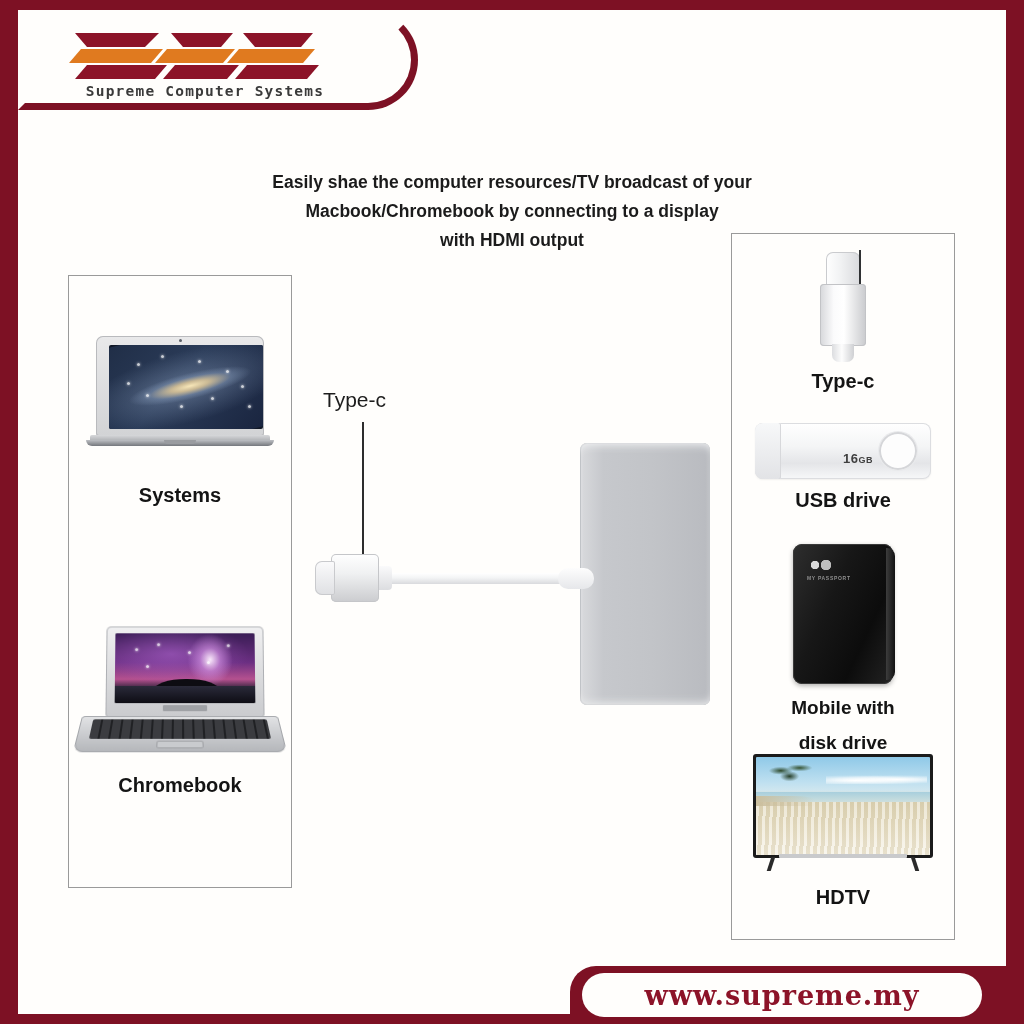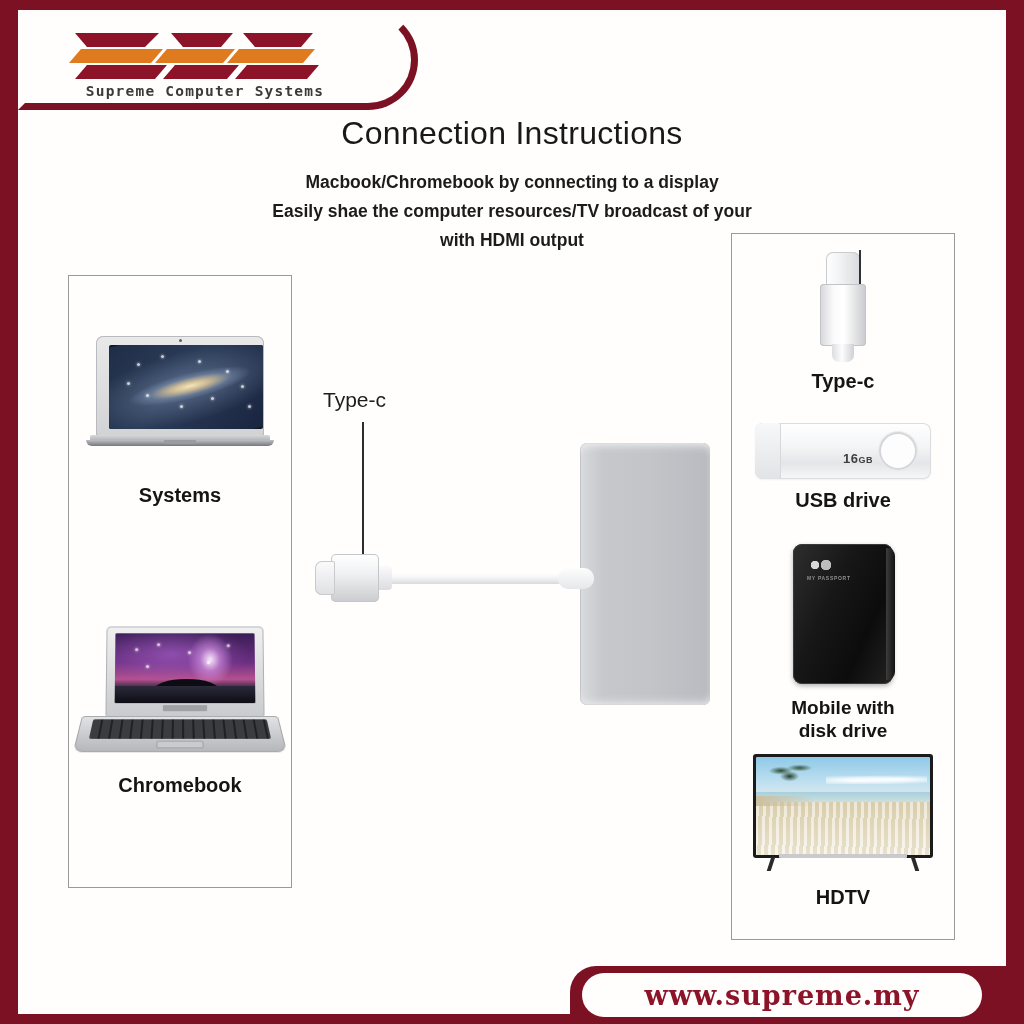--- a/index.html
+++ b/index.html
@@ -365,24 +365,23 @@
             <path d="M112 42 H176 L164 56 H100 Z" fill="#8c1328"></path>
             <path d="M180 10 H250 L238 24 H192 Z" fill="#8c1328"></path>
             <path d="M176 26 H252 L240 40 H164 Z" fill="#e07a1f"></path>
             <path d="M184 42 H256 L244 56 H172 Z" fill="#8c1328"></path>
           </g>
         </svg>
       </div>
       <div class="logo-sub">Supreme Computer Systems</div>
     </div>
 
-    <div class="title">Connection Instructions</div>
     <div class="subtitle">
+      <div>Easily shae the computer resources/TV broadcast of your</div>
       <div>Macbook/Chromebook by connecting to a display</div>
-      <div>Easily shae the computer resources/TV broadcast of your</div>
       <div>with HDMI output</div>
     </div>
 
     <div class="panel panel-left">
 
       <div class="cell" style="top:60px;">
         <div class="art mb">
           <div class="mb-lid">
             <div class="mb-cam"></div>
             <div class="mb-screen">
@@ -472,21 +471,21 @@
 
       <div class="cell" style="top:310px;">
         <div class="art hdd">
           <div class="hdd-body">
             <div class="hdd-logo"></div>
             <div class="hdd-word">MY PASSPORT</div>
           </div>
           <div class="hdd-edge"></div>
         </div>
         <div class="cell-label small" style="margin-top:12px;">Mobile with</div>
-        <div class="cell-label small" style="margin-top:0;">disk drive</div>
+        <div class="cell-label small" style="margin-top:12px;">disk drive</div>
       </div>
 
       <div class="cell" style="top:520px;">
         <div class="art tv">
           <div class="tv-frame">
             <div class="tv-screen">
               <div class="tv-sky-cloud"></div>
               <div class="tv-sea"></div>
               <div class="tv-sand"></div>
               <div class="tv-shore"></div>

